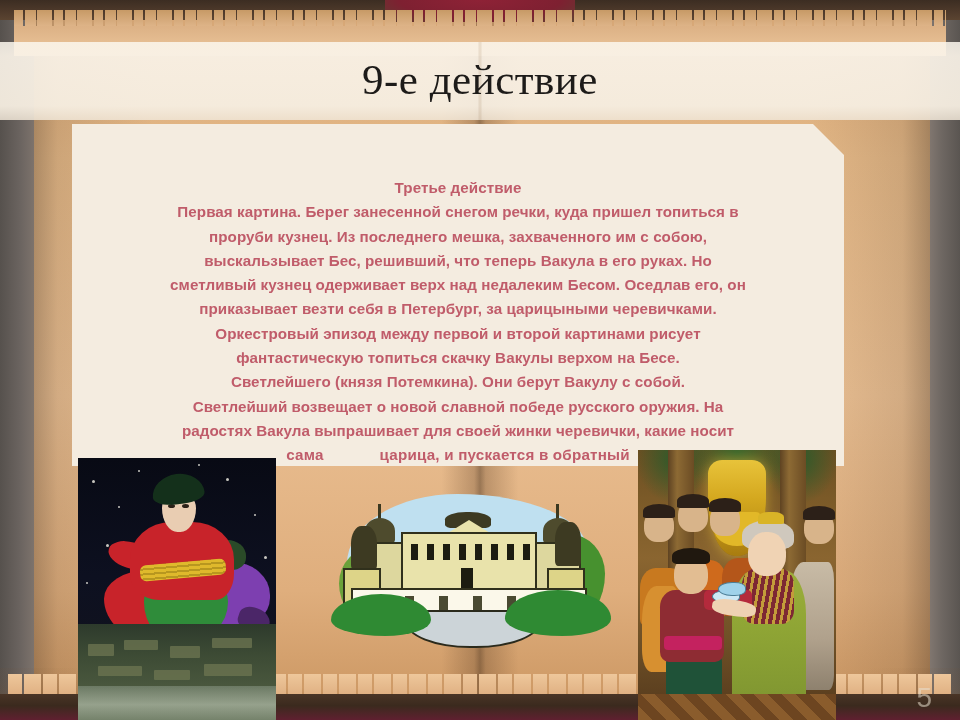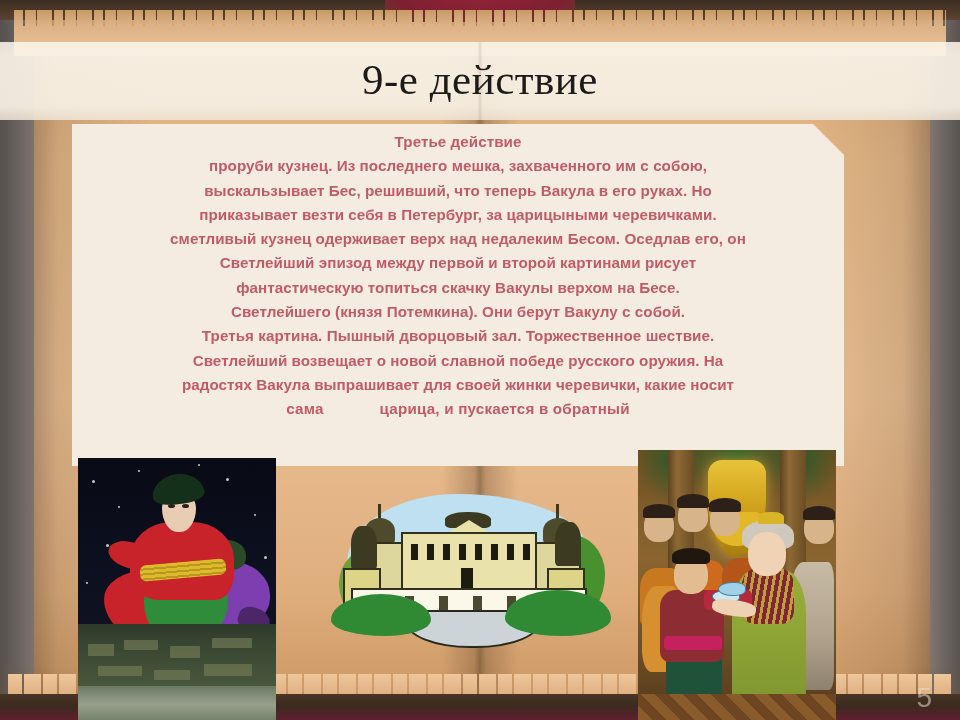--- a/index.html
+++ b/index.html
@@ -136,20 +136,21 @@
     padding: 6px 14px 0 14px;
   }
   .body-text {
     font-family: "Liberation Sans", sans-serif;
     font-size: 15.2px;
     line-height: 24.3px;
     font-weight: bold;
     color: #c05c6a;
     text-align: center;
     letter-spacing: 0.05px;
+    margin-top: 46px;
   }
   .body-text .ln { display: block; white-space: nowrap; }
   .body-text .ln.first { text-align: center; }
   .body-text .ln.wide-gap { letter-spacing: 0.2px; }
   .gapfill { display: inline-block; width: 56px; }
 
   
   .pic { position: absolute; overflow: hidden; }
 
   
@@ -378,28 +379,28 @@
   <div class="pages-bottom"></div>
   <div class="pages-bottom-dark"></div>
 
   <div class="title-band"></div>
   <div class="title-band-fold"></div>
   <div class="title-text">9-е действие</div>
 
   <div class="text-box">
     <div class="body-text">
       <span class="ln first">Третье действие</span>
+      <span class="ln">Первая картина. Берег занесенной снегом речки, куда пришел топиться в</span>
       <span class="ln">проруби кузнец. Из последнего мешка, захваченного им с собою,</span>
       <span class="ln">выскальзывает Бес, решивший, что теперь Вакула в его руках. Но</span>
+      <span class="ln">сметливый кузнец одерживает верх над недалеким Бесом. Оседлав его, он</span>
       <span class="ln">приказывает везти себя в Петербург, за царицыными черевичками.</span>
-      <span class="ln">сметливый кузнец одерживает верх над недалеким Бесом. Оседлав его, он</span>
-      <span class="ln">Светлейший эпизод между первой и второй картинами рисует</span>
+      <span class="ln">Оркестровый эпизод между первой и второй картинами рисует</span>
       <span class="ln">фантастическую топиться скачку Вакулы верхом на Бесе.</span>
       <span class="ln">Светлейшего (князя Потемкина). Они берут Вакулу с собой.</span>
-      <span class="ln">Третья картина. Пышный дворцовый зал. Торжественное шествие.</span>
       <span class="ln">Светлейший возвещает о новой славной победе русского оружия. На</span>
       <span class="ln">радостях Вакула выпрашивает для своей жинки черевички, какие носит</span>
       <span class="ln wide-gap"><span>сама</span><span class="gapfill"></span><span>царица, и пускается в обратный</span></span>
     </div>
   </div>
 
   <div class="pic pic-left">
     <div class="sky"></div>
     <div class="star" style="left:14px;top:22px;width:3px;height:3px;"></div>
     <div class="star" style="left:40px;top:48px;width:2px;height:2px;"></div>

